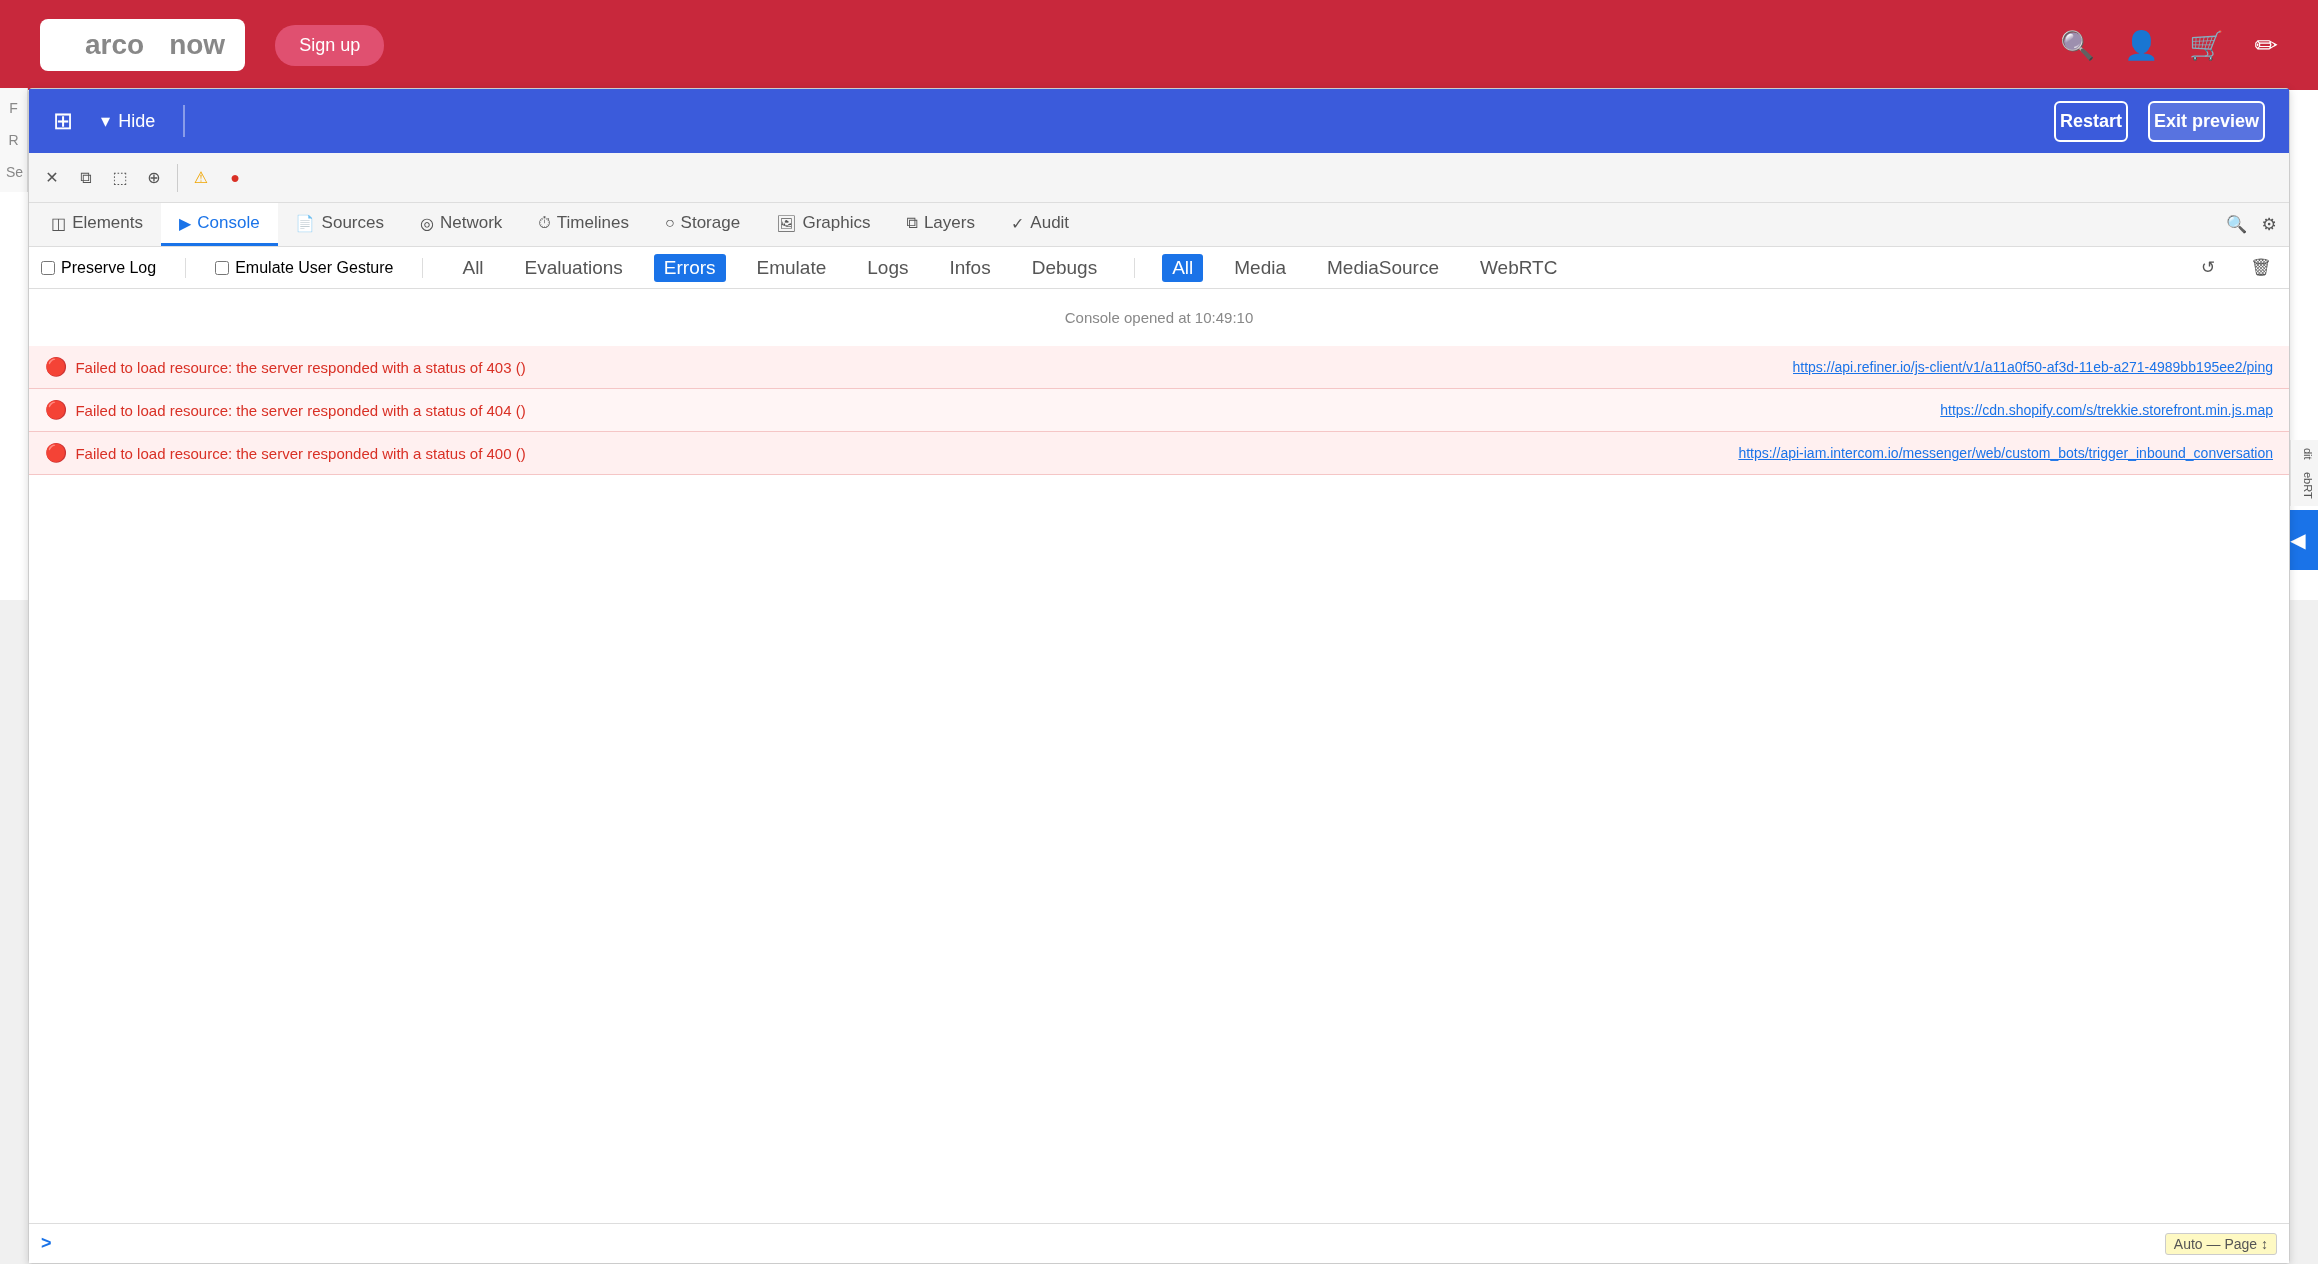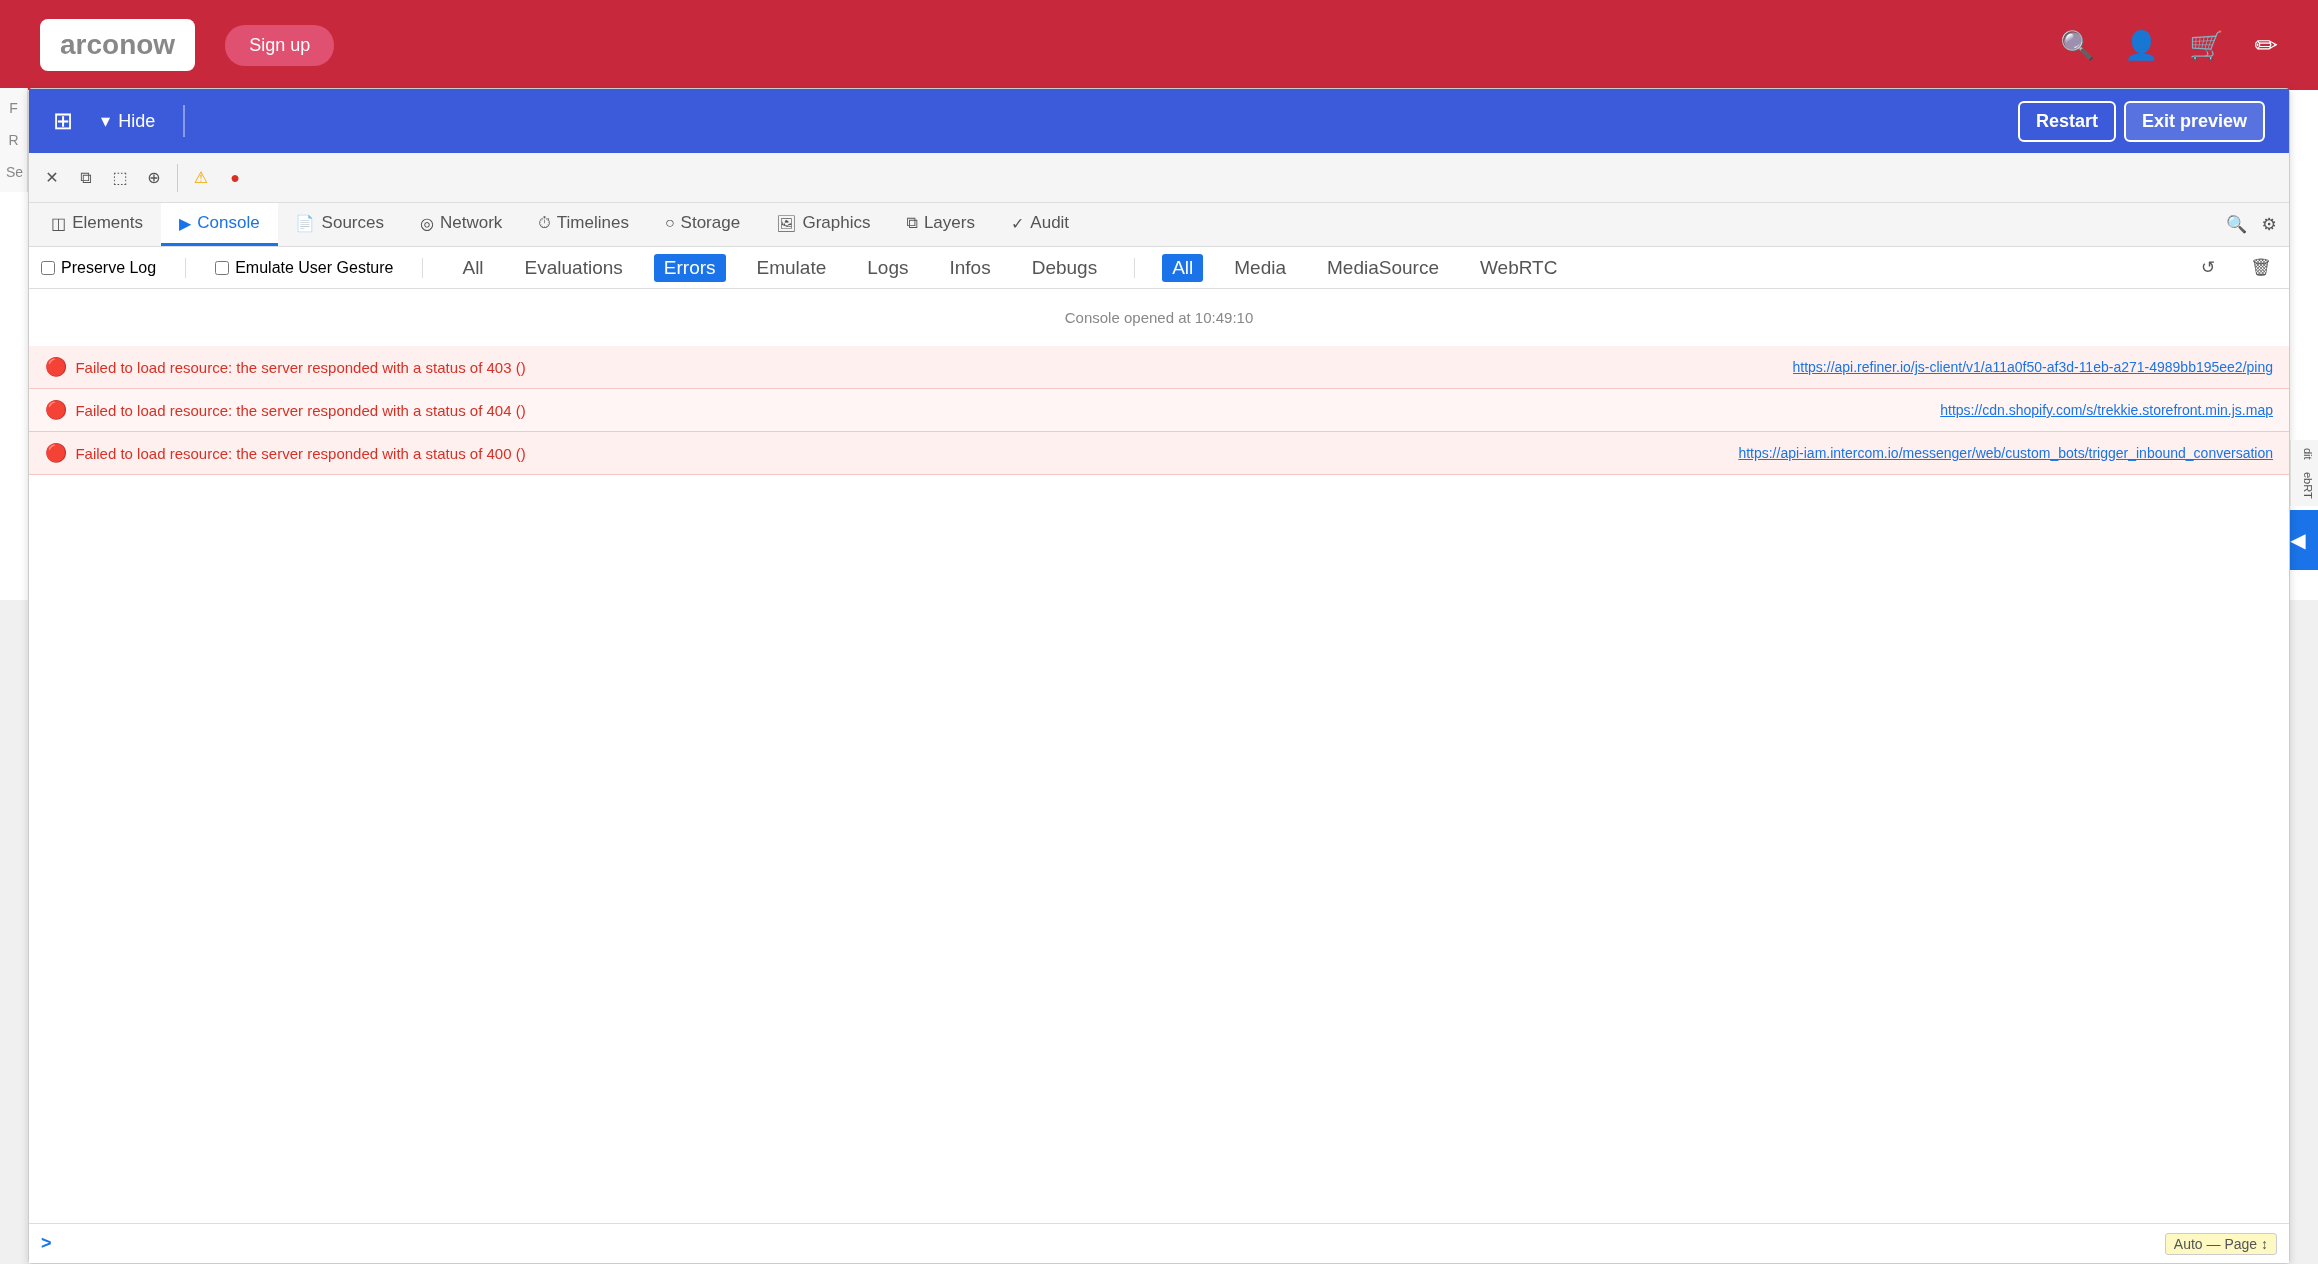--- a/index.html
+++ b/index.html
@@ -21,21 +21,21 @@
     }
     .page-logo {
       background: #fff;
       border-radius: 8px;
       padding: 10px 20px;
       font-size: 28px;
       font-weight: bold;
       color: #c8283c;
       margin-right: 30px;
     }
-    .page-logo span { color: #888; }
+    .page-logo span { color: #888; margin-left: 25px; }
     .page-nav-btn {
       background: #e05070;
       border-radius: 20px;
       padding: 10px 24px;
       color: #fff;
       font-size: 18px;
       margin-right: 20px;
     }
     .page-icons {
       margin-left: auto;
@@ -99,26 +99,26 @@
     .devtools-header-divider {
       width: 2px;
       height: 32px;
       background: rgba(255,255,255,0.4);
       margin: 0 16px;
     }
     .devtools-header-spacer { flex: 1; }
     .devtools-restart-btn, .devtools-exit-btn {
       border: 2px solid #fff;
       border-radius: 6px;
-      padding: 8px 16px;
+      padding: 8px 4px;
       color: #fff;
       font-size: 18px;
       font-weight: 600;
       cursor: pointer;
-      margin-left: 8px;
+      margin-left: 20px;
       background: transparent;
     }
     .devtools-exit-btn {
       background: rgba(255,255,255,0.15);
     }
 
     
     .devtools-toolbar {
       display: flex;
       align-items: center;

